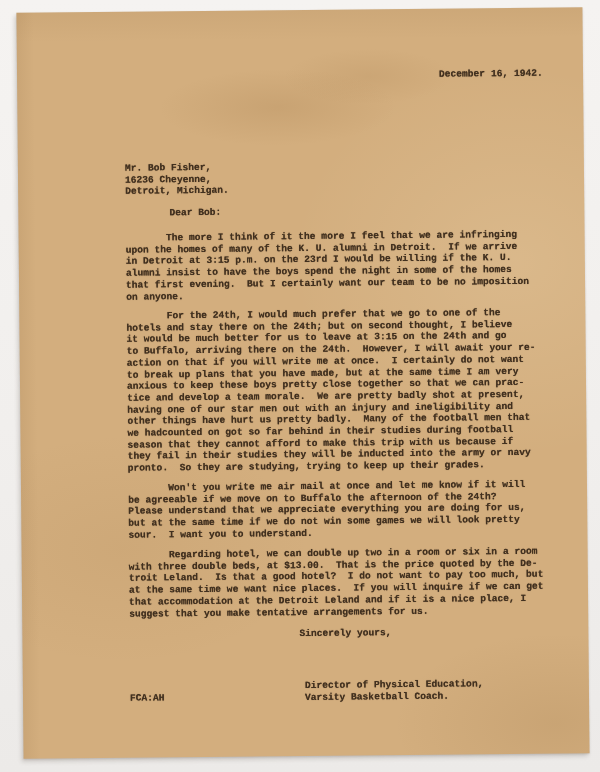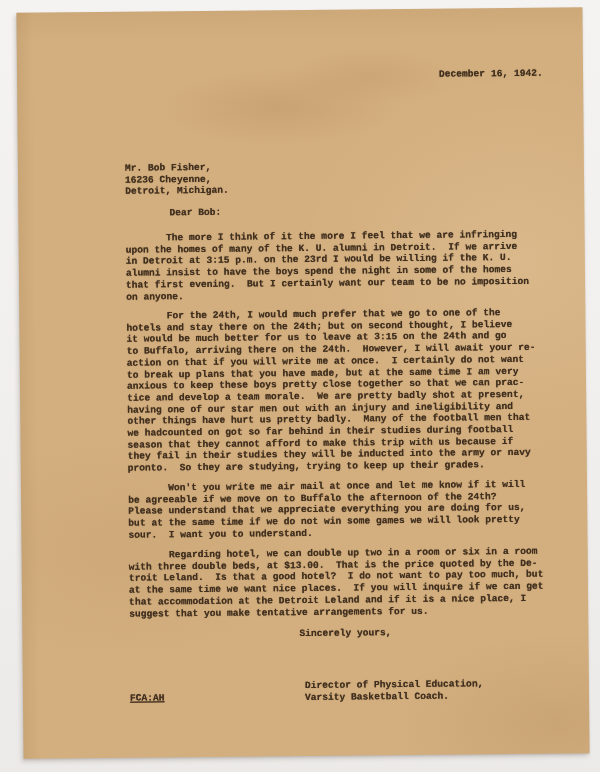--- a/index.html
+++ b/index.html
@@ -50,21 +50,21 @@
   }
   .date-line       { top: 60px;  left: 422px; }
   .recipient       { top: 151px; left: 107px; }
   .salutation      { top: 196px; left: 107px; margin-left: 44px; }
   .para-1          { top: 221px; left: 107px; }
   .para-2          { top: 299px; left: 107px; }
   .para-3          { top: 471px; left: 107px; }
   .para-4          { top: 538px; left: 107px; }
   .closing         { top: 618px; left: 277px; text-align: center; }
   .signature-block { top: 670px; left: 282px; }
-  .initials        { top: 681px; left: 107px; text-decoration: underline; }
+  .initials        { top: 681px; left: 107px; }
 </style>
 </head>
 <body>
 
 <div class="scene">
   <div class="paper">
     <div class="txt date-line">December 16, 1942.</div>
     <div class="txt recipient">Mr. Bob Fisher,
 16236 Cheyenne,
 Detroit, Michigan.</div>

